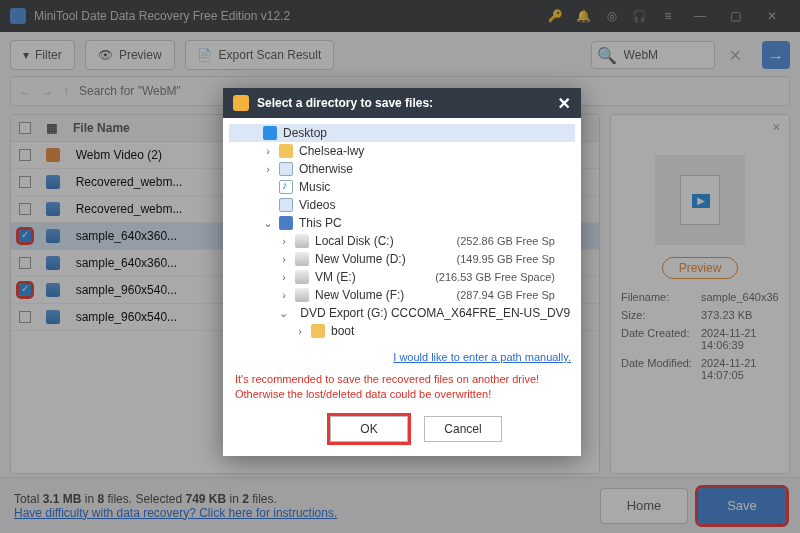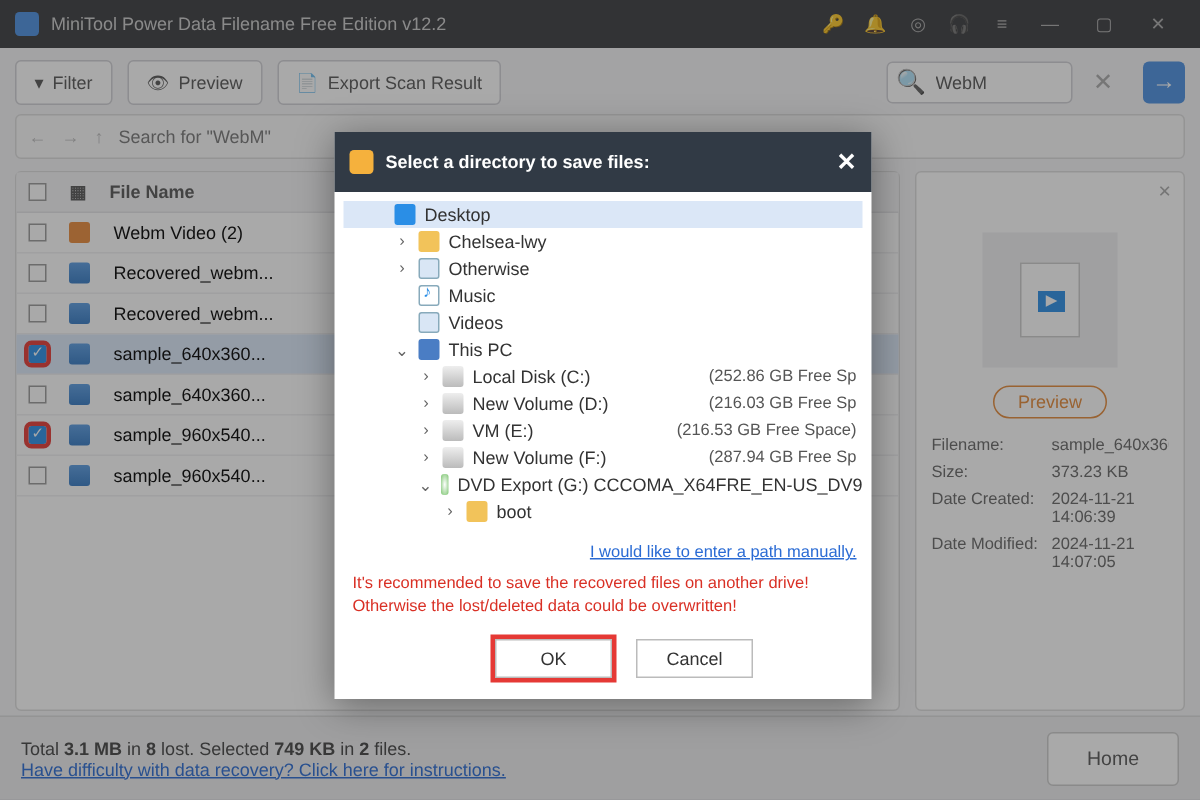--- a/index.html
+++ b/index.html
@@ -54,25 +54,25 @@
   
   .bottom { position:absolute; left:0; right:0; bottom:0; height:56px; background:#eeeff1; border-top:1px solid #ddd; padding:6px 14px; display:flex; align-items:center; font-size:12px; color:#444; }
   .bottom a { color:#2a6bd4; text-decoration:underline; }
   .bottom .actions { margin-left:auto; display:flex; gap:10px; }
   .bigbtn { width:88px; height:36px; border-radius:4px; display:flex; align-items:center; justify-content:center; font-size:13px; }
   .bigbtn.home { background:#fff; border:1px solid #ccc; color:#555; }
   .bigbtn.save { background:#4183d7; color:#fff; outline:3px solid #e53935; }
 
   
   .dialog { position:absolute; z-index:60; top:88px; left:223px; width:358px; background:#fff; box-shadow:0 4px 24px rgba(0,0,0,.4); font-size:12px; }
-  .dlg-title { background:#313a45; color:#fff; height:40px; display:flex; align-items:center; padding:0 10px; font-weight:600; }
+  .dlg-title { background:#313a45; color:#fff; height:30px; display:flex; align-items:center; padding:0 10px; font-weight:600; }
   .dlg-title .dicon { width:16px; height:16px; background:#f5b13d; border-radius:3px; margin-right:8px; }
   .dlg-title .x { margin-left:auto; font-size:16px; cursor:pointer; }
   .tree { padding:6px 6px; max-height:240px; overflow:hidden; }
-  .tnode { display:flex; align-items:center; gap:6px; padding:2px 0 2px 4px; color:#333; white-space:nowrap; }
+  .tnode { display:flex; align-items:center; gap:6px; padding:2px 16px 2px 4px; color:#333; white-space:nowrap; }
   .tnode .arw { width:10px; color:#666; font-size:11px; display:inline-block; text-align:center; }
   .tnode .ticon2 { width:14px; height:14px; display:inline-block; background:#f2c35a; border-radius:2px; }
   .tnode.sel { background:#dbe7f7; }
   .tnode .free { margin-left:auto; color:#555; font-size:11px; padding-right:4px; }
   .ind1 { padding-left:18px; } .ind2 { padding-left:34px; } .ind3 { padding-left:50px; } .ind4 { padding-left:66px; }
   .ticon-desktop { background:#2a8ee6 !important; }
   .ticon-folder { background:#f2c35a !important; }
   .ticon-doc { background:#d9e6f5 !important; border:1px solid #8ab; }
   .ticon-music { background:#fff !important; border:1px solid #8ab; position:relative; }
   .ticon-music::after { content:"♪"; position:absolute; left:2px; top:-2px; color:#2a8ee6; font-size:11px; }
@@ -85,21 +85,21 @@
   .warn { color:#d93025; padding:4px 12px 8px; font-size:11px; line-height:1.35; }
   .dlg-btns { display:flex; justify-content:center; gap:16px; padding:6px 0 14px;margin-left:28px; }
   .dlg-btns button { width:78px; height:26px; border:1px solid #bbb; background:#fff; font-size:12px; color:#333; }
   .dlg-btns button.ok { outline:3px solid #e53935; }
 </style>
 </head>
 <body>
 
 <div class="titlebar">
   <span class="logo"></span>
-  <span>MiniTool Power Data Filename Free Edition v12.2</span>
+  <span>MiniTool Date Data Recovery Free Edition v12.2</span>
   <span class="spacer"></span>
   <span class="ticon" style="color:#e2b23c">🔑</span>
   <span class="ticon">🔔</span>
   <span class="ticon">◎</span>
   <span class="ticon">🎧</span>
   <span class="ticon">≡</span>
   <span class="ticon winbtn">—</span>
   <span class="ticon winbtn">▢</span>
   <span class="ticon winbtn">✕</span>
 </div>
@@ -186,26 +186,27 @@
           <span>2024-11-21 14:06:39</span>
         <span>Date Modified:</span>
           <span>2024-11-21 14:07:05</span>
       </div>
     </div>
   </div>
 
   <div class="bottom">
     <div>
       <div>
-        <span>Total </span><b>3.1 MB</b><span> in </span><b>8</b><span> lost.  Selected </span><b>749 KB</b><span> in </span><b>2</b><span> files.</span>
+        <span>Total </span><b>3.1 MB</b><span> in </span><b>8</b><span> files.  Selected </span><b>749 KB</b><span> in </span><b>2</b><span> files.</span>
       </div>
       <a href="#">Have difficulty with data recovery? Click here for instructions.</a>
     </div>
     <div class="actions">
       <div class="bigbtn home">Home</div>
+      <div class="bigbtn save">Save</div>
     </div>
   </div>
 
 </div>
 
 <div class="modal-backdrop"></div>
 
 <div class="dialog">
   <div class="dlg-title">
     <span class="dicon"></span>
@@ -246,21 +247,21 @@
     <div class="tnode ind3">
         <span class="arw">›</span>
         <span class="ticon2 ticon-drive"></span>
         <span>Local Disk (C:)</span>
         <span class="free">(252.86 GB Free Sp</span>
       </div>
     <div class="tnode ind3">
         <span class="arw">›</span>
         <span class="ticon2 ticon-drive"></span>
         <span>New Volume (D:)</span>
-        <span class="free">(216.03 GB Free Sp</span>
+        <span class="free">(149.95 GB Free Sp</span>
       </div>
     <div class="tnode ind3">
         <span class="arw">›</span>
         <span class="ticon2 ticon-drive"></span>
         <span>VM (E:)</span>
         <span class="free">(216.53 GB Free Space)</span>
       </div>
     <div class="tnode ind3">
         <span class="arw">›</span>
         <span class="ticon2 ticon-drive"></span>

